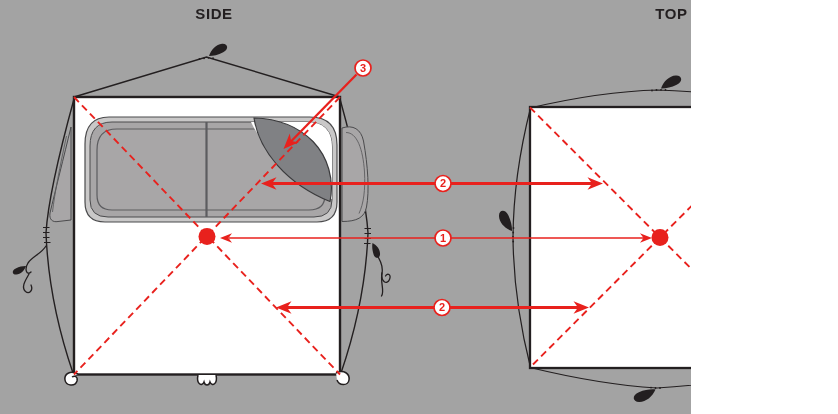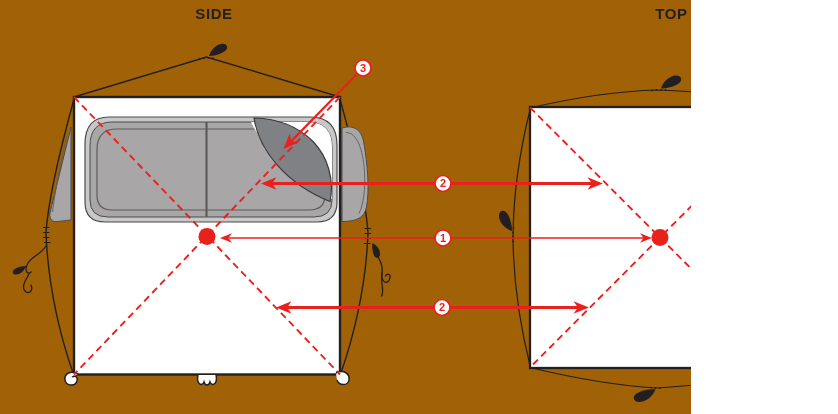--- a/index.html
+++ b/index.html
@@ -7,21 +7,21 @@
     --line-dark:#231f20;
     --panel-gray:#a8a6a7;
     --frame-gray:#c9c8c8;
     --flap-gray:#808184;
     --stitch-gray:#5c5c5f;
   }
   html,body{margin:0;padding:0;background:#ffffff;}
   .stage{
     position:relative;
     width:691px;height:414px;
-    background:#a16207;
+    background:#a3a3a3;
     overflow:hidden;
     font-family:"Liberation Sans", sans-serif;
   }
   svg{display:block;}
   .dark-thin{stroke:var(--line-dark);stroke-width:1.4;fill:none;stroke-linecap:round;}
   .dark-outline{stroke:var(--line-dark);stroke-width:2.4;fill:#ffffff;}
   .dark-line2{stroke:var(--line-dark);stroke-width:2.3;fill:#ffffff;}
   .bulge{stroke:var(--line-dark);stroke-width:1.2;fill:none;}
   .fill-dark{fill:var(--line-dark);stroke:none;}
   .panel{fill:var(--panel-gray);stroke:#4b4b4d;stroke-width:1;}

